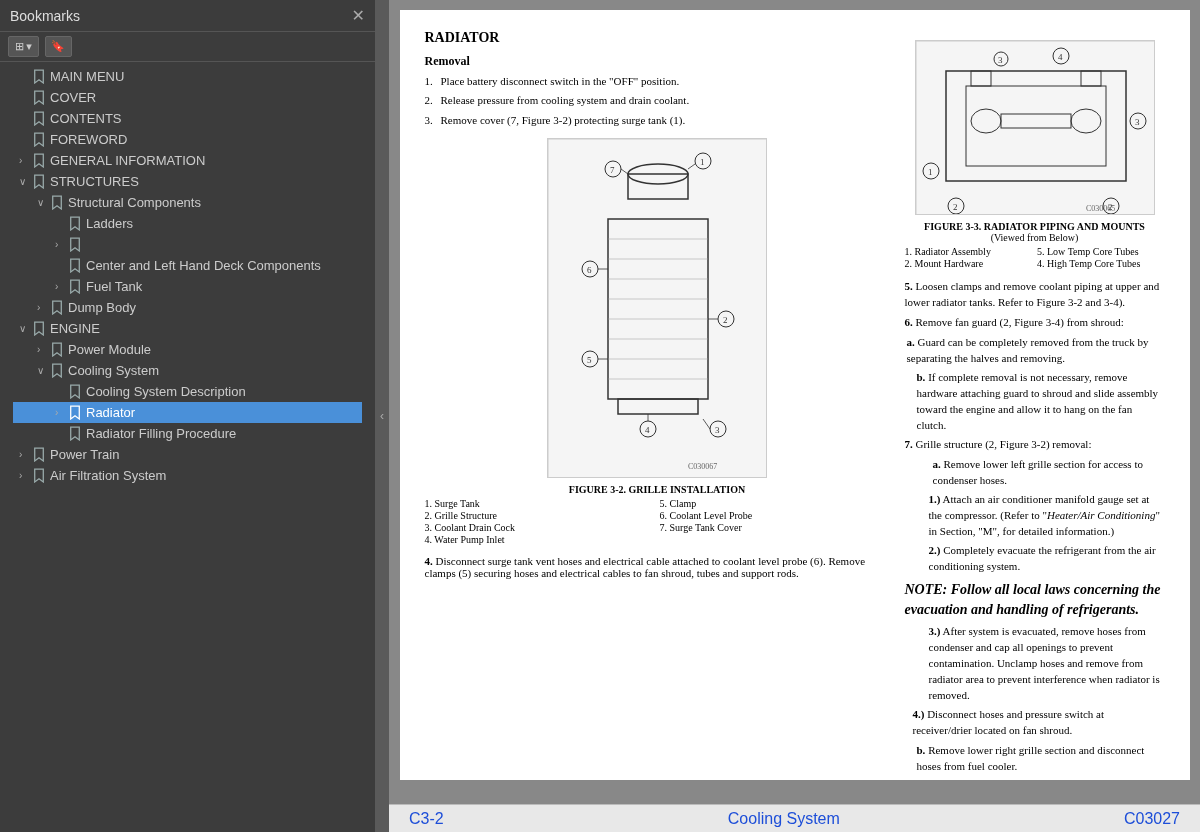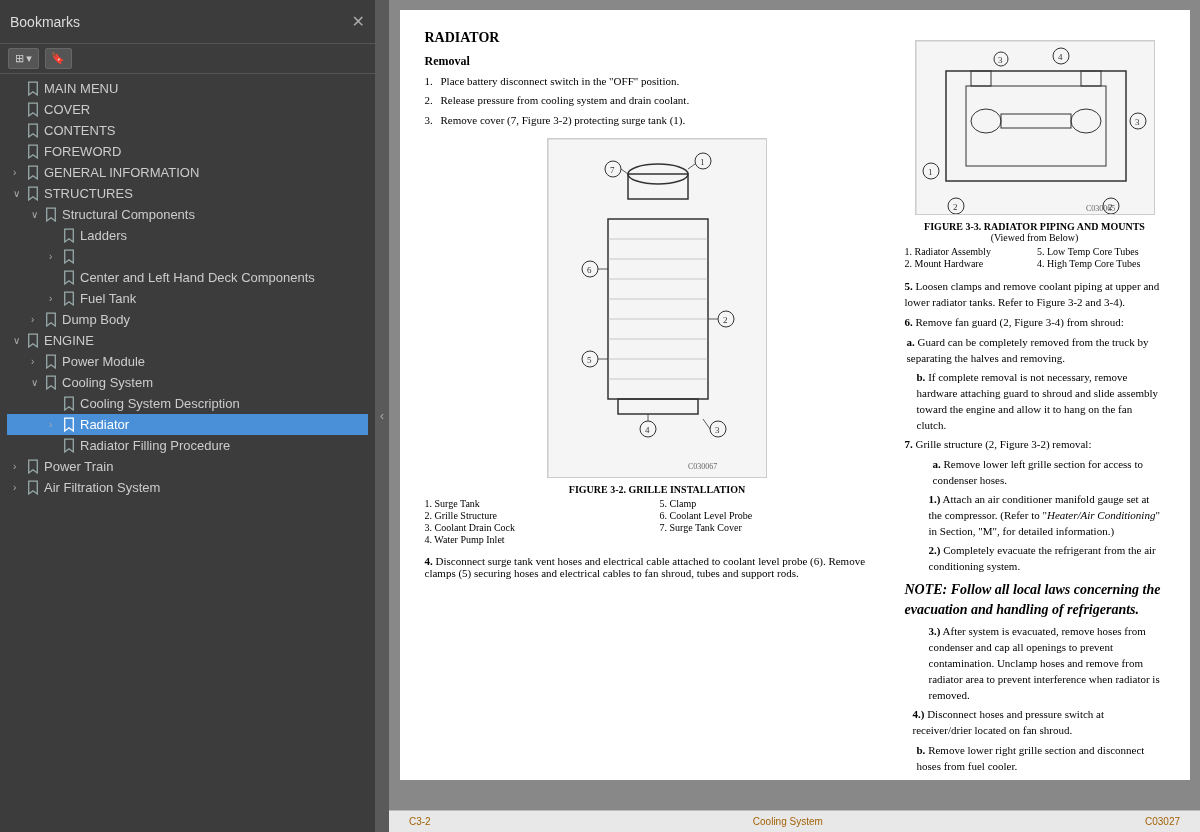--- a/index.html
+++ b/index.html
@@ -4,27 +4,27 @@
   <style>
     * { margin: 0; padding: 0; box-sizing: border-box; }
     body { width: 1200px; height: 832px; overflow: hidden; display: flex; flex-direction: column; font-family: Arial, sans-serif; background: #3c3c3c; }
 
     
     #main { display: flex; flex: 1; height: 832px; }
 
     
     #sidebar { width: 375px; min-width: 375px; background: #3c3c3c; display: flex; flex-direction: column; color: #ccc; height: 832px; overflow: hidden; }
 
-    #sidebar-header { display: flex; align-items: center; justify-content: space-between; padding: 12px 10px; background: #3c3c3c; border-bottom: 1px solid #555; }
+    #sidebar-header { display: flex; align-items: center; justify-content: space-between; padding: 6px 10px; background: #3c3c3c; border-bottom: 1px solid #555; }
     #sidebar-title { color: #ddd; font-size: 14px; font-weight: normal; }
 
     #sidebar-toolbar { display: flex; align-items: center; padding: 4px 8px; gap: 6px; border-bottom: 1px solid #555; }
     .toolbar-btn { background: #555; border: 1px solid #666; color: #ccc; padding: 3px 6px; font-size: 11px; cursor: pointer; display: flex; align-items: center; gap: 2px; border-radius: 2px; }
 
-    #sidebar-tree { flex: 1; overflow-y: auto; padding: 4px 7px; }
+    #sidebar-tree { flex: 1; overflow-y: auto; padding: 4px 13px; }
     #sidebar-tree::-webkit-scrollbar { width: 8px; }
     #sidebar-tree::-webkit-scrollbar-track { background: #3c3c3c; }
     #sidebar-tree::-webkit-scrollbar-thumb { background: #666; border-radius: 4px; }
 
     .tree-item { display: flex; align-items: center; padding: 3px 6px; cursor: pointer; font-size: 13px; color: #ccc; white-space: nowrap; }
     .tree-item.active { background: #4a90d9; color: #fff; }
     .tree-item .indent { display: inline-block; }
     .tree-item .toggle { width: 14px; font-size: 10px; color: #aaa; flex-shrink: 0; }
     .tree-item .label { flex: 1; }
 
@@ -50,21 +50,21 @@
     .num { min-width: 12px; }
 
     .figure-container { text-align: center; margin: 10px 0; }
     .figure-img { border: 1px solid #ccc; background: #f5f5f5; }
     .figure-caption { font-size: 10px; font-weight: bold; margin-top: 4px; text-align: center; }
     .figure-legend { font-size: 10px; margin-top: 3px; text-align: left; display: grid; grid-template-columns: 1fr 1fr; gap: 1px 5px; }
 
     .note-italic { font-style: italic; font-weight: bold; font-size: 14px; margin: 5px 0; line-height: 1.4; }
 
     
-    #footer { height: 22px; background: #e8e8e8; border-top: 1px solid #bbb; display: flex; align-items: center; justify-content: space-between; padding: 0 20px; font-size: 10px; color: #a16207; }
+    #footer { height: 28px; background: #e8e8e8; border-top: 1px solid #bbb; display: flex; align-items: center; justify-content: space-between; padding: 0 20px; font-size: 16px; color: #1d4ed8; }
 
     
     #collapse-arrow { width: 14px; background: #5a5a5a; display: flex; align-items: center; justify-content: center; cursor: pointer; color: #aaa; font-size: 12px; }
   </style>
 </head>
 <body>
 
 <div id="main">
 
   <div id="sidebar">

